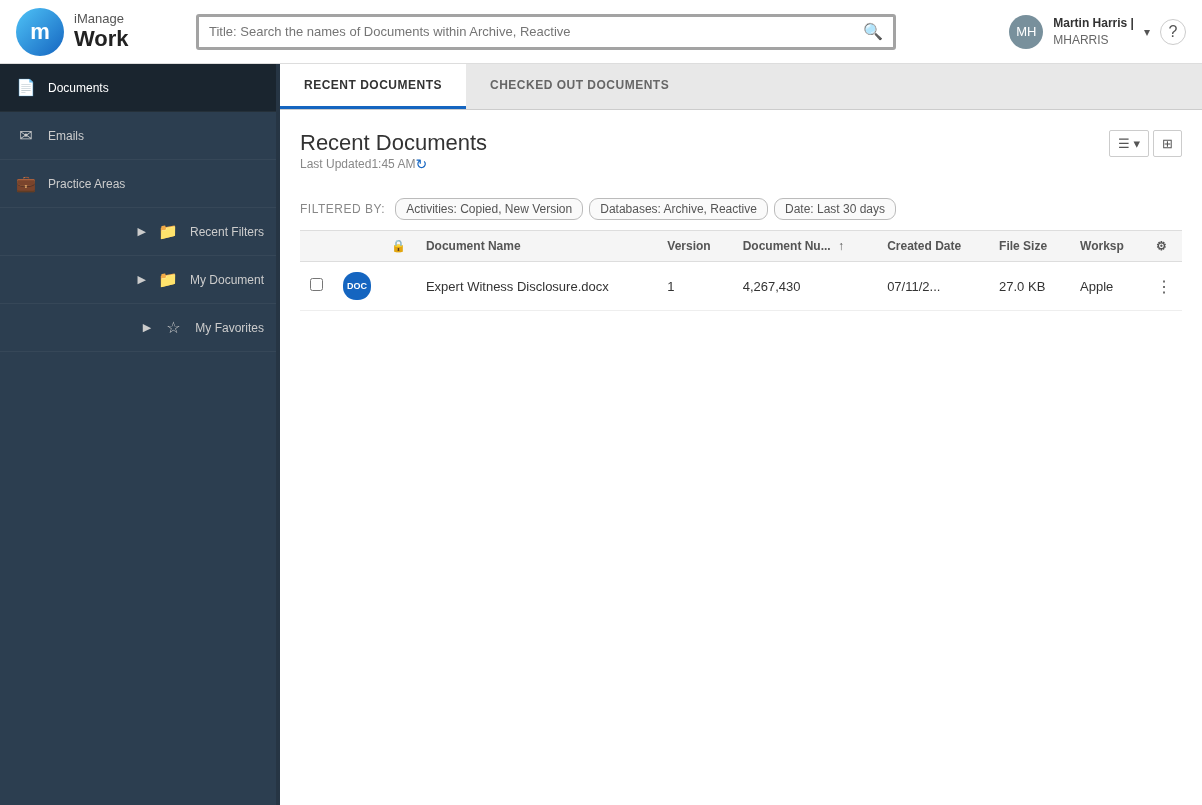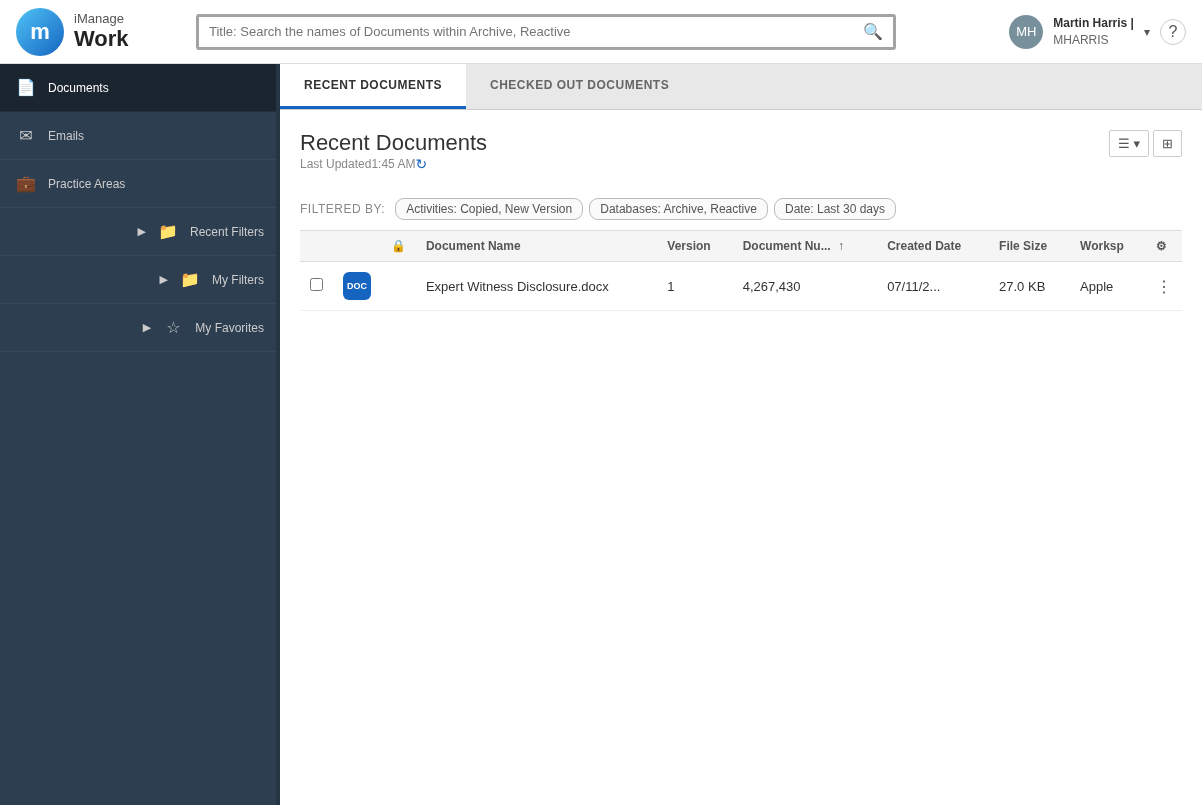--- a/index.html
+++ b/index.html
@@ -308,21 +308,21 @@
     .doc-icon {
       width: 28px;
       height: 28px;
       background: #1565c0;
       color: white;
       font-size: 9px;
       font-weight: bold;
       display: flex;
       align-items: center;
       justify-content: center;
-      border-radius: 6px;
+      border-radius: 13px;
     }
     .more-icon { color: #555; font-size: 16px; cursor: pointer; }
 
     .col-actions { width: 30px; text-align: center; }
 
     input[type="checkbox"] { cursor: pointer; }
   </style>
 </head>
 <body>
 
@@ -367,21 +367,21 @@
       <span class="item-label">Practice Areas</span>
     </div>
     <div class="sidebar-item">
       <span class="chevron">▶</span>
       <span class="item-icon">📁</span>
       <span class="item-label">Recent Filters</span>
     </div>
     <div class="sidebar-item">
       <span class="chevron">▶</span>
       <span class="item-icon">📁</span>
-      <span class="item-label">My Filters</span>
+      <span class="item-label">My Document</span>
     </div>
     <div class="sidebar-item">
       <span class="chevron">▶</span>
       <span class="item-icon">☆</span>
       <span class="item-label">My Favorites</span>
     </div>
     <div class="sidebar-divider"></div>
   </div>
 
   <div class="content-area">

